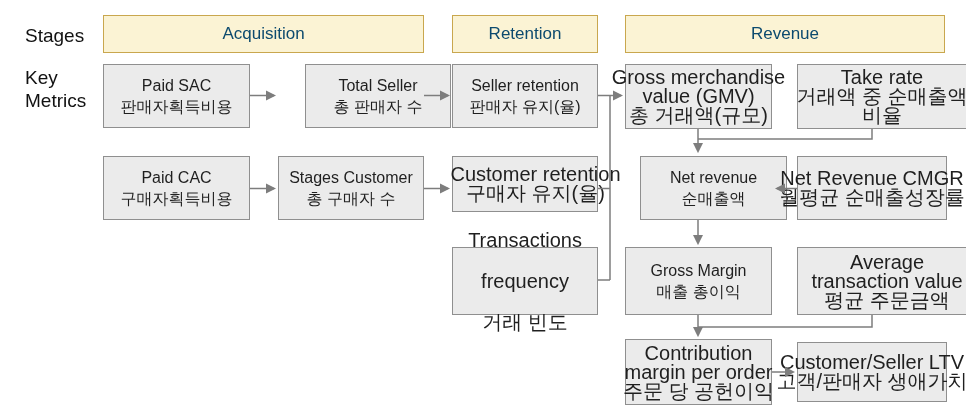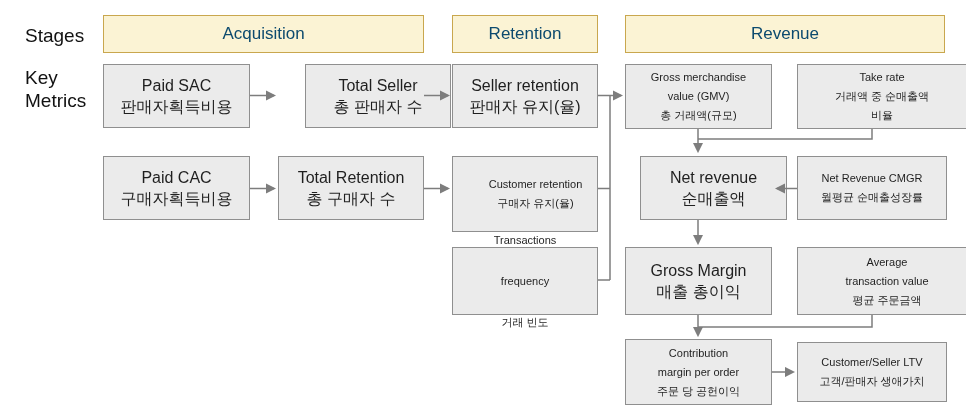--- a/index.html
+++ b/index.html
@@ -20,21 +20,21 @@
     text-align:center;
   }
   .hdr{
     background:var(--stage-fill); border:1.5px solid var(--stage-border);
     font-size:17px; color:#0c4a6e;
   }
   .metric{
     background:var(--metric-fill); border:1.5px solid var(--metric-border);
     font-size:16px; line-height:21px;
   }
-  .metric.small{font-size:11px; line-height:19px;align-items:center;}
+  .metric.small{font-size:20px; line-height:19px;align-items:center;}
   .ln{white-space:nowrap;}
   #wires{position:absolute; left:0; top:0; width:966px; height:417px; pointer-events:none;}
   .connector{stroke:var(--connector); stroke-width:1.5; fill:none;}
   #arrowhead path{fill:var(--connector); stroke:none;}
 </style>
 </head>
 <body>
 
 <div id="canvas">
 
@@ -75,24 +75,24 @@
     <div class="ln">Take rate</div>
     <div class="ln">거래액 중 순매출액</div>
     <div class="ln">비율</div>
   </div>
 
   <div class="box metric" style="left:103px; top:156px; width:147px; height:64px;">
     <div class="ln">Paid CAC</div>
     <div class="ln">구매자획득비용</div>
   </div>
   <div class="box metric" style="left:278px; top:156px; width:146px; height:64px;">
-    <div class="ln">Total Retention</div>
+    <div class="ln">Stages Customer</div>
     <div class="ln">총 구매자 수</div>
   </div>
-  <div class="box metric small" style="left:452px; top:156px; width:146px; height:76px;padding-left:21px;">
+  <div class="box metric small" style="left:452px; top:156px; width:146px; height:56px;padding-left:21px;">
     <div class="ln">Customer retention</div>
     <div class="ln">구매자 유지(율)</div>
   </div>
   <div class="box metric" style="left:640px; top:156px; width:147px; height:64px;">
     <div class="ln">Net revenue</div>
     <div class="ln">순매출액</div>
   </div>
   <div class="box metric small" style="left:797px; top:156px; width:150px; height:64px;">
     <div class="ln">Net Revenue CMGR</div>
     <div class="ln">월평균 순매출성장률</div>

